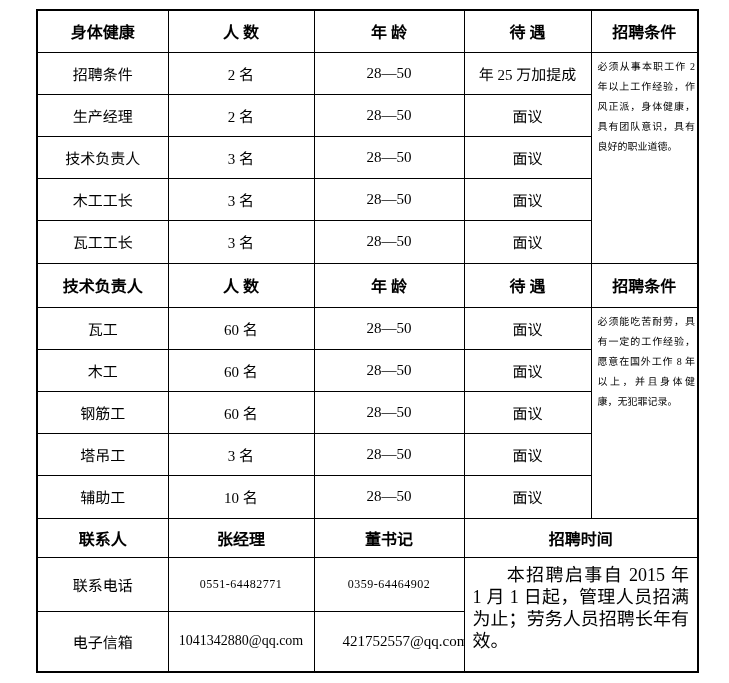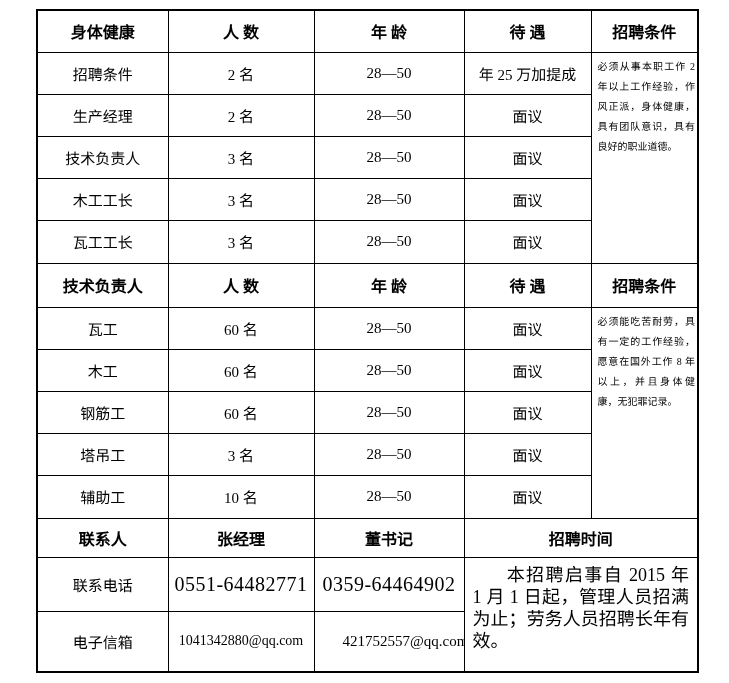--- a/index.html
+++ b/index.html
@@ -58,21 +58,21 @@
   td.note {
     text-align: justify;
     text-justify: inter-character;
     vertical-align: top;
     font-size: 18px;
     line-height: 22px;
     text-indent: 1.9em;
     padding: 6px 8px 19px 8px;
     border-radius: 29px;
   }
-  td.phone { font-size: 20px; letter-spacing: 0.5px; }
+  td.phone { font-size: 12px; letter-spacing: 0.5px; }
   td.email-1 { font-size: 14px; }
   td.email-2 { font-size: 15px; padding-left: 28px; }
 </style>
 </head>
 <body>
 
 <table class="recruit">
   <colgroup>
     <col class="c1">
       <col class="c2">

